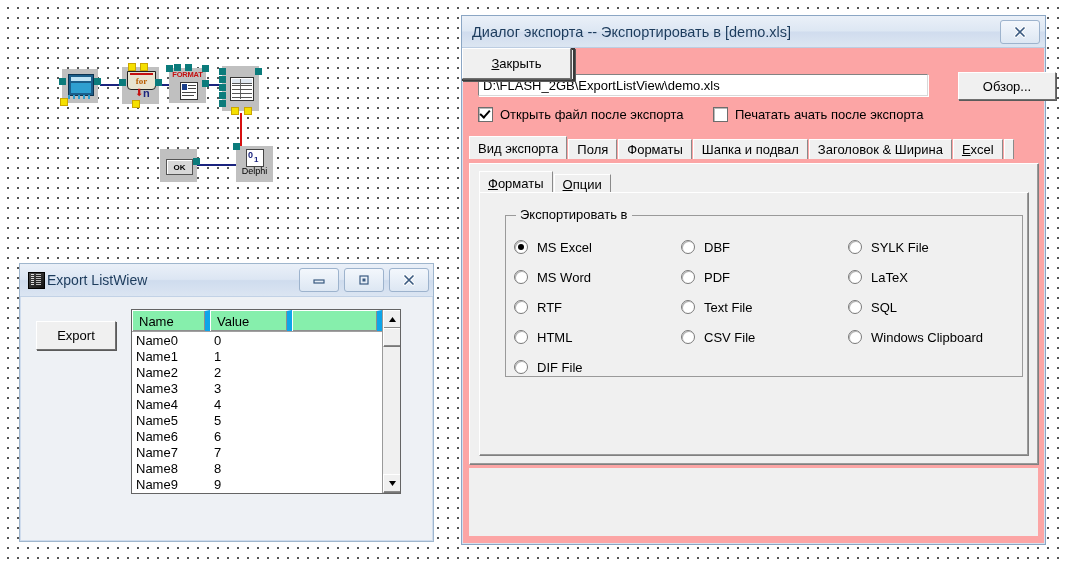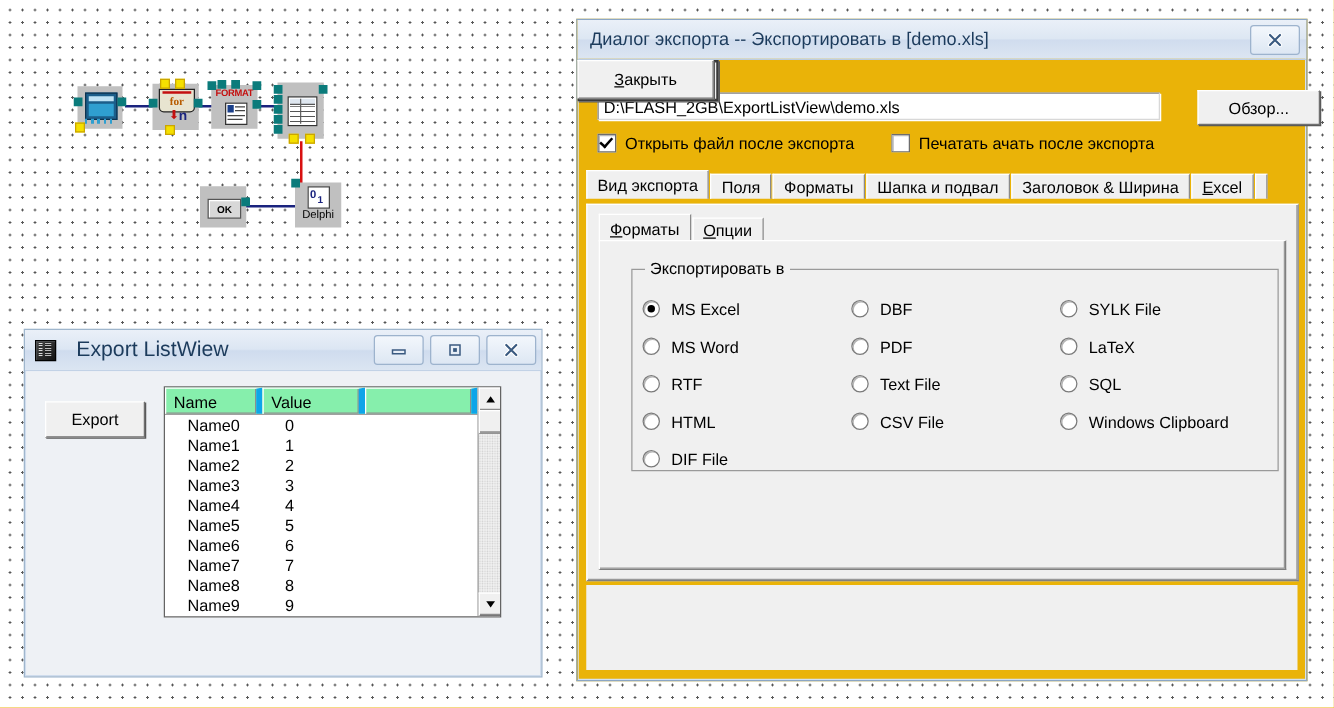--- a/index.html
+++ b/index.html
@@ -30,21 +30,21 @@
     border:1px solid #9fb6cd;
     box-shadow:0 0 0 1px #cfdced inset;
   }
   #lvwin .titlebar{
     height:32px;
     background:linear-gradient(to bottom,#eaf0f8 0%,#dce6f3 48%,#cfdcee 52%,#dbe5f2 100%);
     display:flex;align-items:center;padding:0 4px 0 8px;
     border-bottom:1px solid #c2d2e6;
   }
   #lvwin .titletext{
-    font-size:17px;color:#1c3b5c;margin-left:16px;flex:1;
+    font-size:14px;color:#1c3b5c;margin-left:2px;flex:1;
   }
   .appicon{
     width:15px;height:15px;position:relative;
     background:linear-gradient(135deg,#4a4a4a,#111);
     border:1px solid #000;
   }
   .appicon::before{
     content:"";position:absolute;left:2px;top:1px;width:3px;height:11px;
     background:repeating-linear-gradient(to bottom,#ddd 0 1px,#333 1px 2px);
   }
@@ -67,21 +67,21 @@
     background:#fff;border:1px solid #646464;overflow:hidden;
   }
   .lvheader{display:flex;height:21px;border-bottom:1px solid #a0a0a0;}
   .lvhcell{
     background:#86efac;border-right:5px solid #0ea5e9;
     border-top:1px solid #ffffff;border-left:1px solid #ffffff;
     box-shadow:inset -1px -1px 0 #8e8e8e;
     display:flex;align-items:center;padding-left:6px;font-size:13px;
     box-sizing:border-box;
   }
-  .lvrows{padding-left:18px;padding-top:1px;}
+  .lvrows{padding-left:4px;padding-top:1px;}
   .lvrow{display:flex;height:16px;line-height:16px;font-size:13px;}
   .lvrow .c1{width:78px;}
   .lvscroll{
     position:absolute;right:0;top:0;width:17px;height:100%;
     background:#f0f0f0;border-left:1px solid #9a9a9a;
     background-image:radial-gradient(#cfcfcf 0.6px,transparent 0.7px);
     background-size:2px 2px;
   }
   .sbtn{
     width:17px;height:17px;background:#f0f0f0;
@@ -93,21 +93,21 @@
   .sbtn.bot{position:absolute;bottom:0;left:0;}
   .sthumb{
     position:absolute;top:18px;left:0;width:17px;height:17px;background:#f0f0f0;
     border:1px solid #777;border-top-color:#fff;border-left-color:#fff;
     box-shadow:inset -1px -1px 0 #8a8a8a;
   }
 
   
   #dlg{
     position:absolute;left:461px;top:15px;width:583px;height:528px;
-    background:#eab308;
+    background:#fca5a5;
     border:1px solid #8ba6c4;
     box-shadow:0 0 0 1px #d6e2f0 inset;
   }
   #dlg .titlebar{
     height:31px;
     background:linear-gradient(to bottom,#eaf0f8 0%,#dde7f3 48%,#d0dcee 52%,#dce6f2 100%);
     display:flex;align-items:center;padding:0 5px 0 10px;
     border-bottom:1px solid #bccde2;
   }
   #dlg .titletext{font-size:14.5px;color:#1c3b5c;flex:1;}

